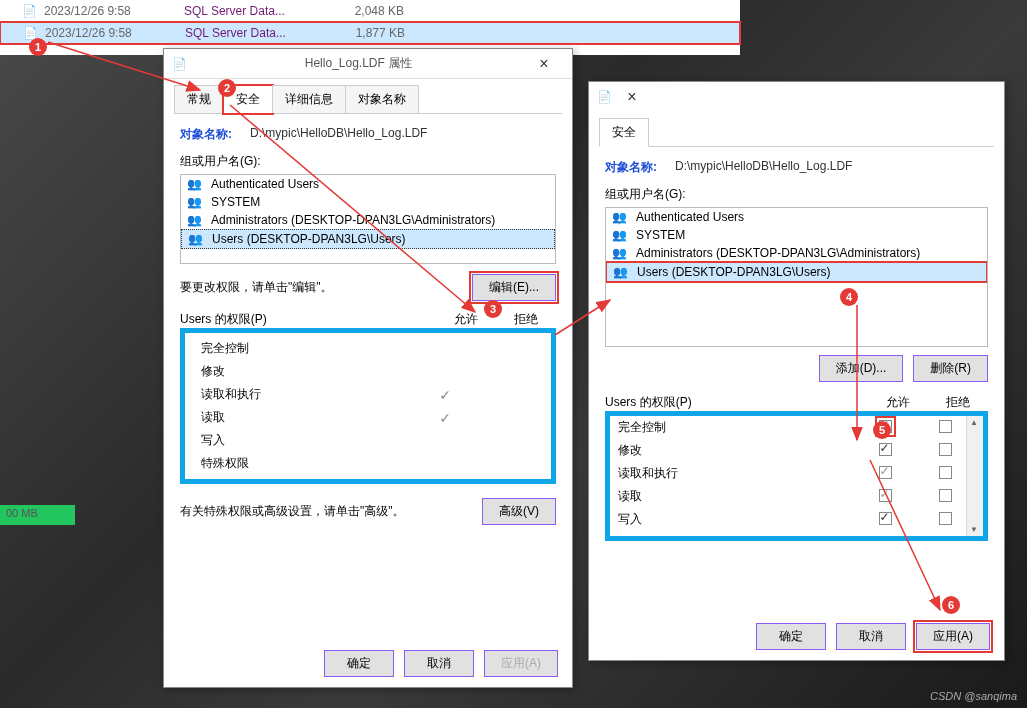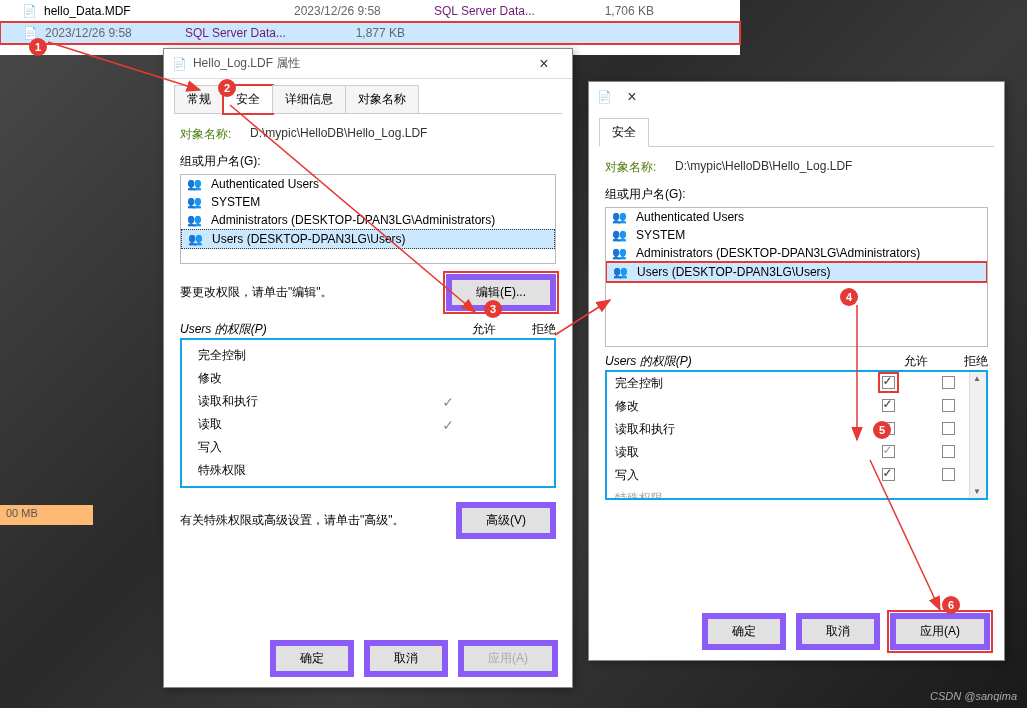--- a/index.html
+++ b/index.html
@@ -9,57 +9,57 @@
 
 .explorer { position: absolute; left: 0; top: 0; width: 740px; height: 55px; background: #fff; }
 .file-row { display: flex; align-items: center; height: 22px; padding-left: 22px; }
 .file-row.selected { background: #cce8ff; border: 1px solid #99d1ff; }
 .file-icon { width: 16px; height: 16px; margin-right: 6px; display: inline-flex; align-items: center; justify-content: center; }
 .fr-name { width: 250px; }
 .fr-date { width: 140px; color: #666; }
 .fr-type { width: 140px; color: #701a75; }
 .fr-size { width: 80px; color: #666; text-align: right; }
 
-.status-bar { position: absolute; left: 0; top: 505px; width: 93px; height: 20px; background: #fdba74; padding: 2px 6px; color: #555; font-size: 11px; }
+.status-bar { position: absolute; left: 0; top: 505px; width: 75px; height: 20px; background: #22c55e; padding: 2px 6px; color: #555; font-size: 11px; }
 
 .dialog { position: absolute; background: #fff; border: 1px solid #888; box-shadow: 2px 2px 8px rgba(0,0,0,0.3); }
 .dlg1 { left: 163px; top: 48px; width: 410px; height: 640px; }
 .dlg2 { left: 588px; top: 81px; width: 417px; height: 580px; }
 
 .titlebar { height: 30px; display: flex; align-items: center; padding: 0 8px; border-bottom: 1px solid #ddd; }
-.titlebar .tb-title { flex: 1; margin-left: 6px; color: #555; }
+.titlebar .tb-title { flex: 1; margin-left: 6px; color: #555; text-align: center; }
 .titlebar .tb-close { width: 40px; text-align: center; font-size: 16px; cursor: pointer; color: #333; }
 .dlg2 .titlebar { border-bottom: none; }
 .dlg2 .titlebar .tb-title { color: #000; }
 
 .tabstrip { display: flex; margin: 6px 10px 0; border-bottom: 1px solid #ccc; }
 .tab { padding: 5px 12px; border: 1px solid #ccc; border-bottom: none; margin-right: -1px; background: #f5f5f5; cursor: pointer; }
 .tab.active { background: #fff; border-bottom: 1px solid #fff; margin-bottom: -1px; }
 .tab.highlight { outline: 2px solid #e53935; outline-offset: -1px; }
 
 .dlg-body { padding: 12px 16px; }
 .row-label { display: flex; margin-bottom: 10px; }
-.row-label .lbl { width: 70px; color: #4d7c0f; }
+.row-label .lbl { width: 70px; color: #1d4ed8; font-weight: bold; }
 .row-label .val { flex: 1; color: #333; }
 
 .list-box { border: 1px solid #bbb; background: #fff; height: 90px; overflow: auto; margin-bottom: 6px; }
 .dlg2 .list-box { height: 140px; }
 .list-item { display: flex; align-items: center; padding: 2px 6px; }
 .list-item.sel { background: #cce8ff; border: 1px dotted #333; }
 .group-icon { width: 18px; height: 14px; margin-right: 6px; display: inline-block; }
 
 .edit-row { display: flex; align-items: center; margin: 10px 0; }
 .edit-row .txt { flex: 1; }
-.btn { background: #e1e1e1; border: 6px solid #8b5cf6; padding: 4px 24px; cursor: pointer; min-width: 70px; text-align: center; }
+.btn { background: #e1e1e1; border: 1px solid #8b5cf6; padding: 4px 16px; cursor: pointer; min-width: 70px; text-align: center; }
 .btn.highlight { outline: 2px solid #e53935; outline-offset: 1px; }
 
 .perm-header { display: flex; font-weight: normal; margin-top: 6px; }
-.perm-header .ph-name { flex: 1; font-style: italic; }
-.perm-header .ph-col { width: 60px; text-align: right; }
-.perm-box { border: 2px solid #0ea5e9; background: #fff; min-height: 130px; padding: 4px 8px; position: relative; }
+.perm-header .ph-name { flex: 1; }
+.perm-header .ph-col { width: 60px; text-align: center; }
+.perm-box { border: 5px solid #0ea5e9; background: #fff; min-height: 130px; padding: 4px 8px; position: relative; }
 .dlg2 .perm-box { padding: 0; }
 .perm-row { display: flex; align-items: center; padding: 3px 8px; }
 .perm-row .pn { flex: 1; }
 .perm-row .pc { width: 60px; text-align: center; color: #888; font-size: 14px; }
 .cb { width: 13px; height: 13px; border: 1px solid #888; display: inline-block; background: #fff; position: relative; }
 .cb.checked::after { content:"✓"; position:absolute; top:-3px; left:0; font-size:12px; color:#333; }
 .cb.checked.gray::after { color:#999; }
 .cb.highlight { outline: 2px solid #e53935; outline-offset: 2px; }
 .scroll-stub { position:absolute; right:0; top:0; bottom:0; width:17px; background:#f0f0f0; border-left:1px solid #ddd; }
 .scroll-stub::before{content:"▲";position:absolute;top:2px;left:3px;font-size:8px;color:#666}
@@ -77,24 +77,23 @@
 .check { color:#aaa; font-size:16px; }
 </style>
 </head>
 <body>
 
 <div class="desktop-bg"></div>
 
 <div class="explorer">
   <div class="file-row">
     <span class="file-icon">📄</span>
-    <span class="fr-name">hello_Data.MDF</span>
     <span class="fr-date">2023/12/26 9:58</span>
     <span class="fr-type">SQL Server Data...</span>
-    <span class="fr-size">1,706 KB</span>
+    <span class="fr-size">2,048 KB</span>
   </div>
   <div class="file-row selected highlight-file">
     <span class="file-icon">📄</span>
     <span class="fr-date">2023/12/26 9:58</span>
     <span class="fr-type">SQL Server Data...</span>
     <span class="fr-size">1,877 KB</span>
   </div>
 </div>
 <div class="status-bar">00 MB</div>
 
@@ -211,20 +210,24 @@
           <span>SYSTEM</span>
         </div>
       <div class="list-item">
           <span class="group-icon">👥</span>
           <span>Administrators (DESKTOP-DPAN3LG\Administrators)</span>
         </div>
       <div class="list-item sel" style="outline:2px solid #e53935;outline-offset:-1px">
           <span class="group-icon">👥</span>
           <span>Users (DESKTOP-DPAN3LG\Users)</span>
         </div>
+    </div>
+    <div class="add-del-row">
+      <span class="btn">添加(D)...</span>
+      <span class="btn">删除(R)</span>
     </div>
     <div class="perm-header">
       <span class="ph-name">Users 的权限(P)</span>
       <span class="ph-col">允许</span>
       <span class="ph-col">拒绝</span>
     </div>
     <div class="perm-box" style="height:130px;overflow:hidden">
       <div class="perm-row">
           <span class="pn">完全控制</span>
           <span class="pc"><span class="cb checked highlight"></span></span>

